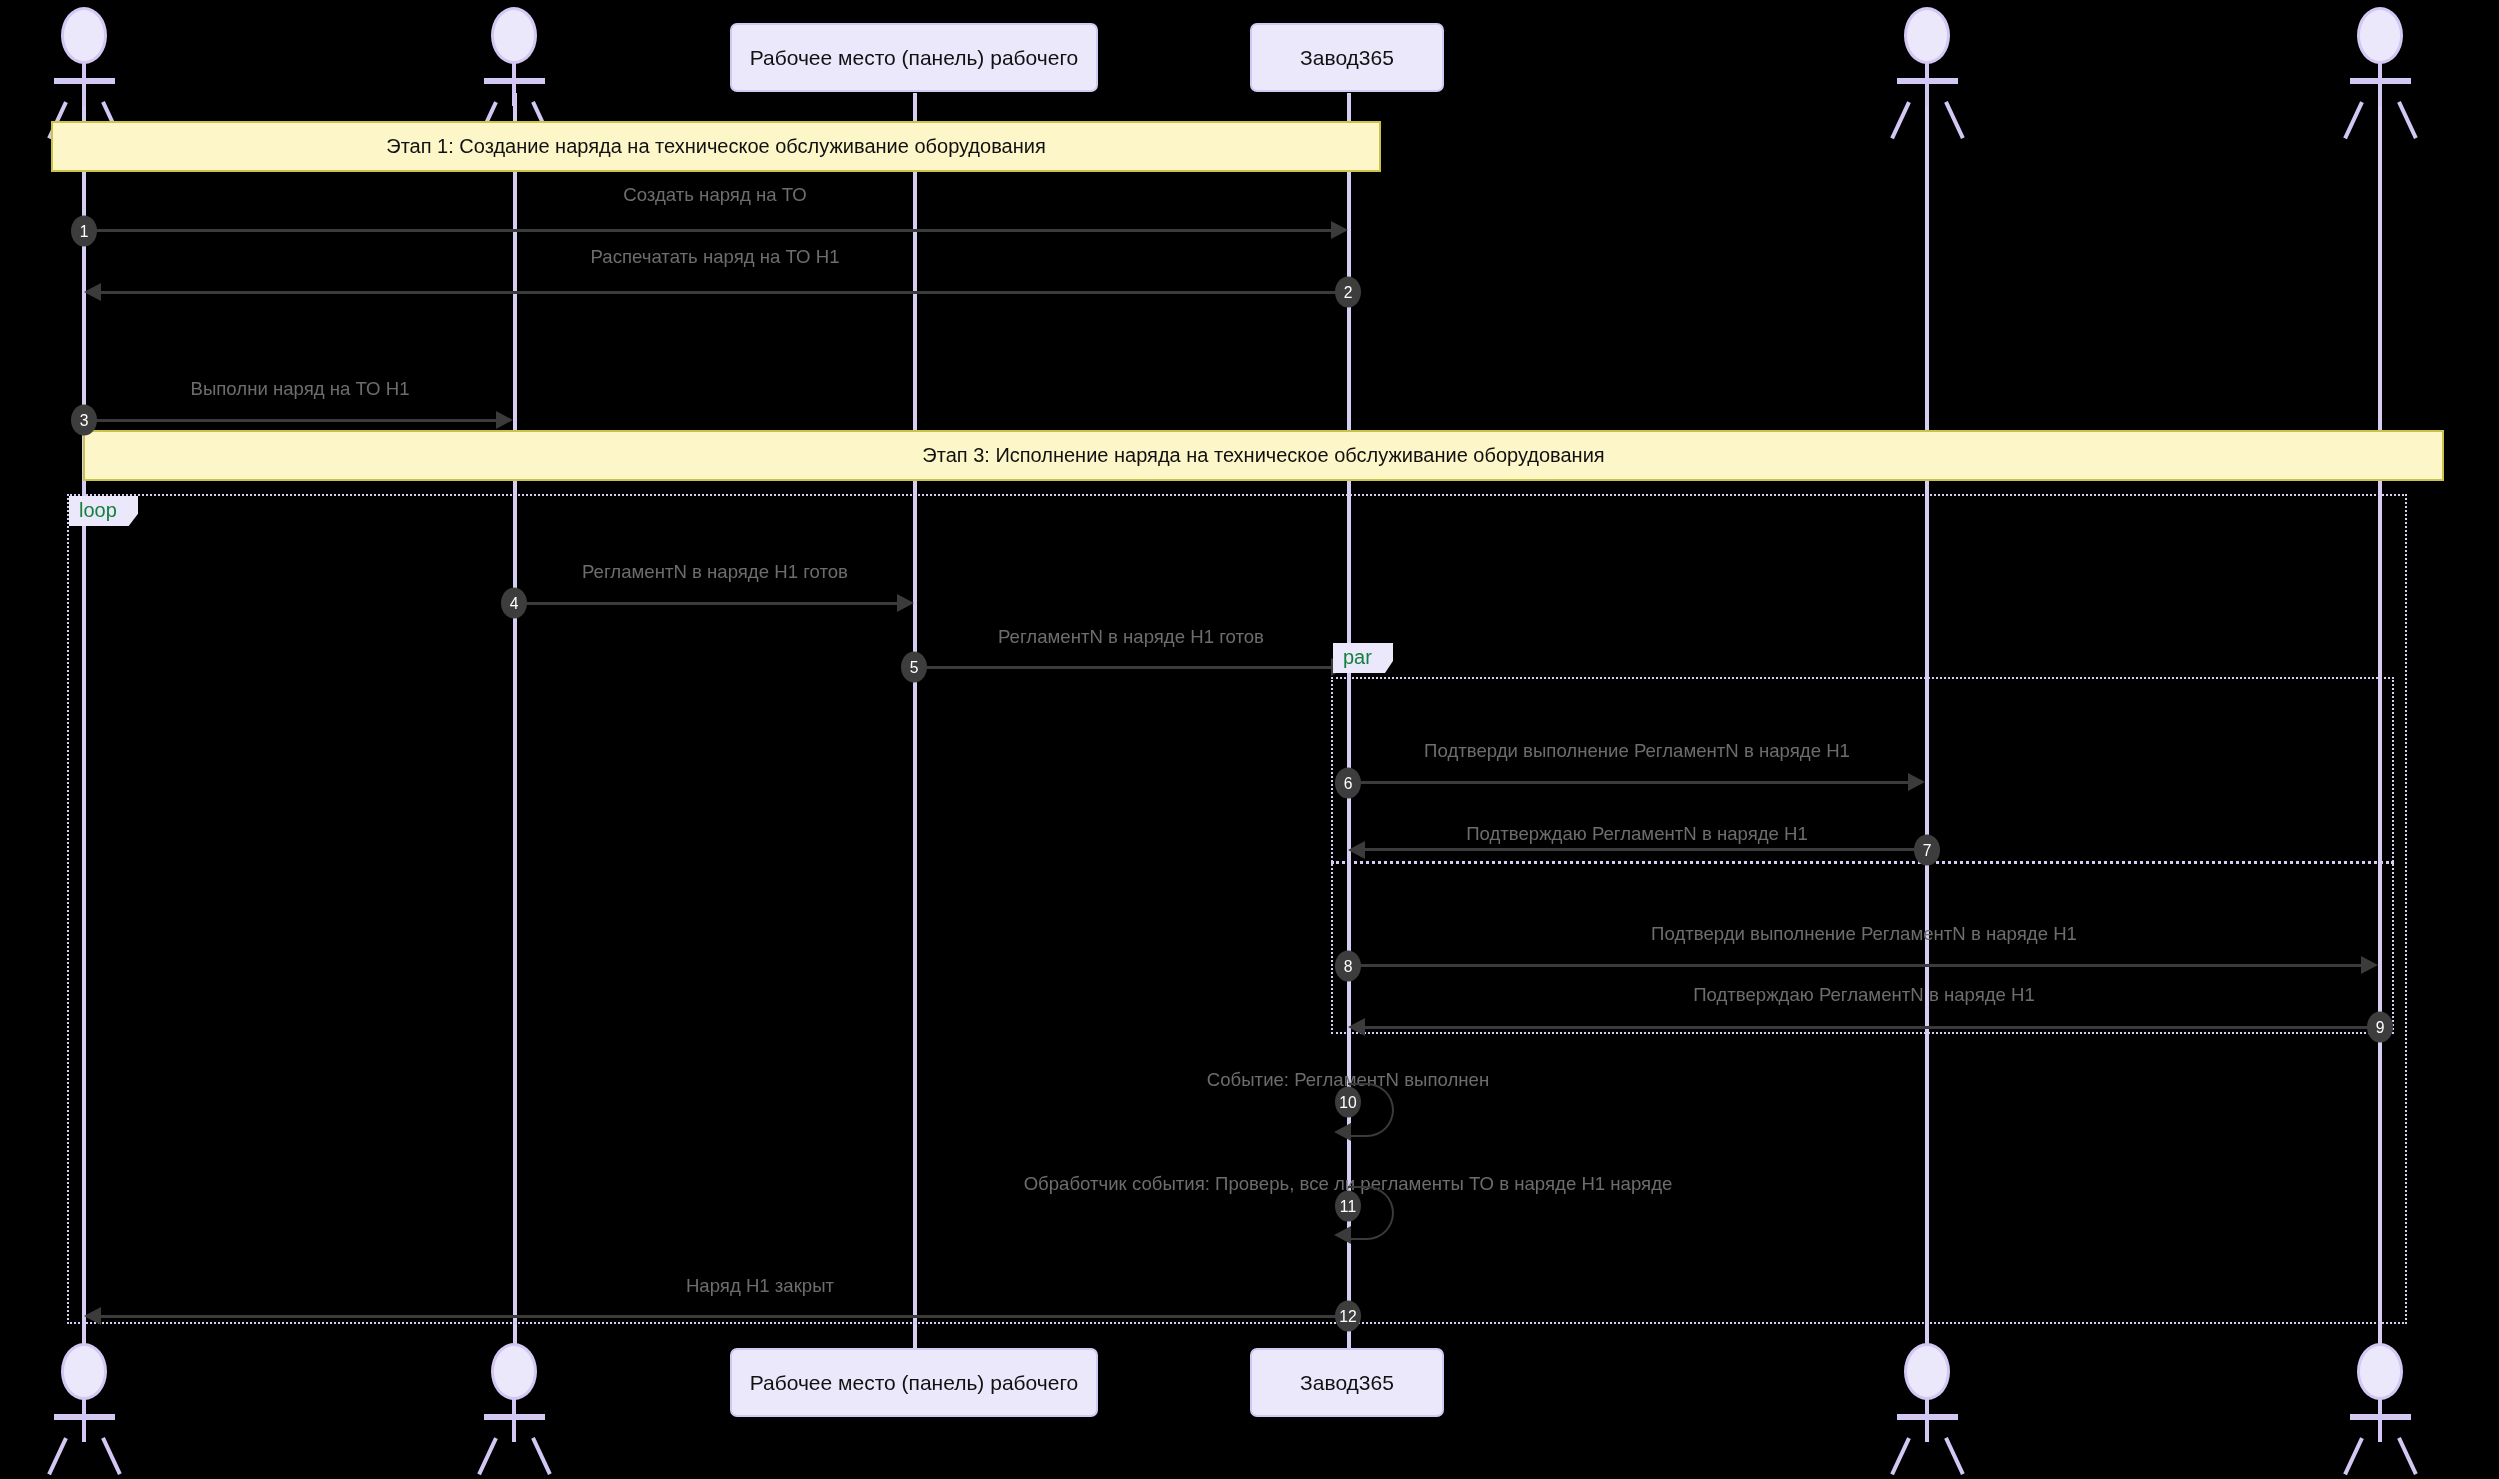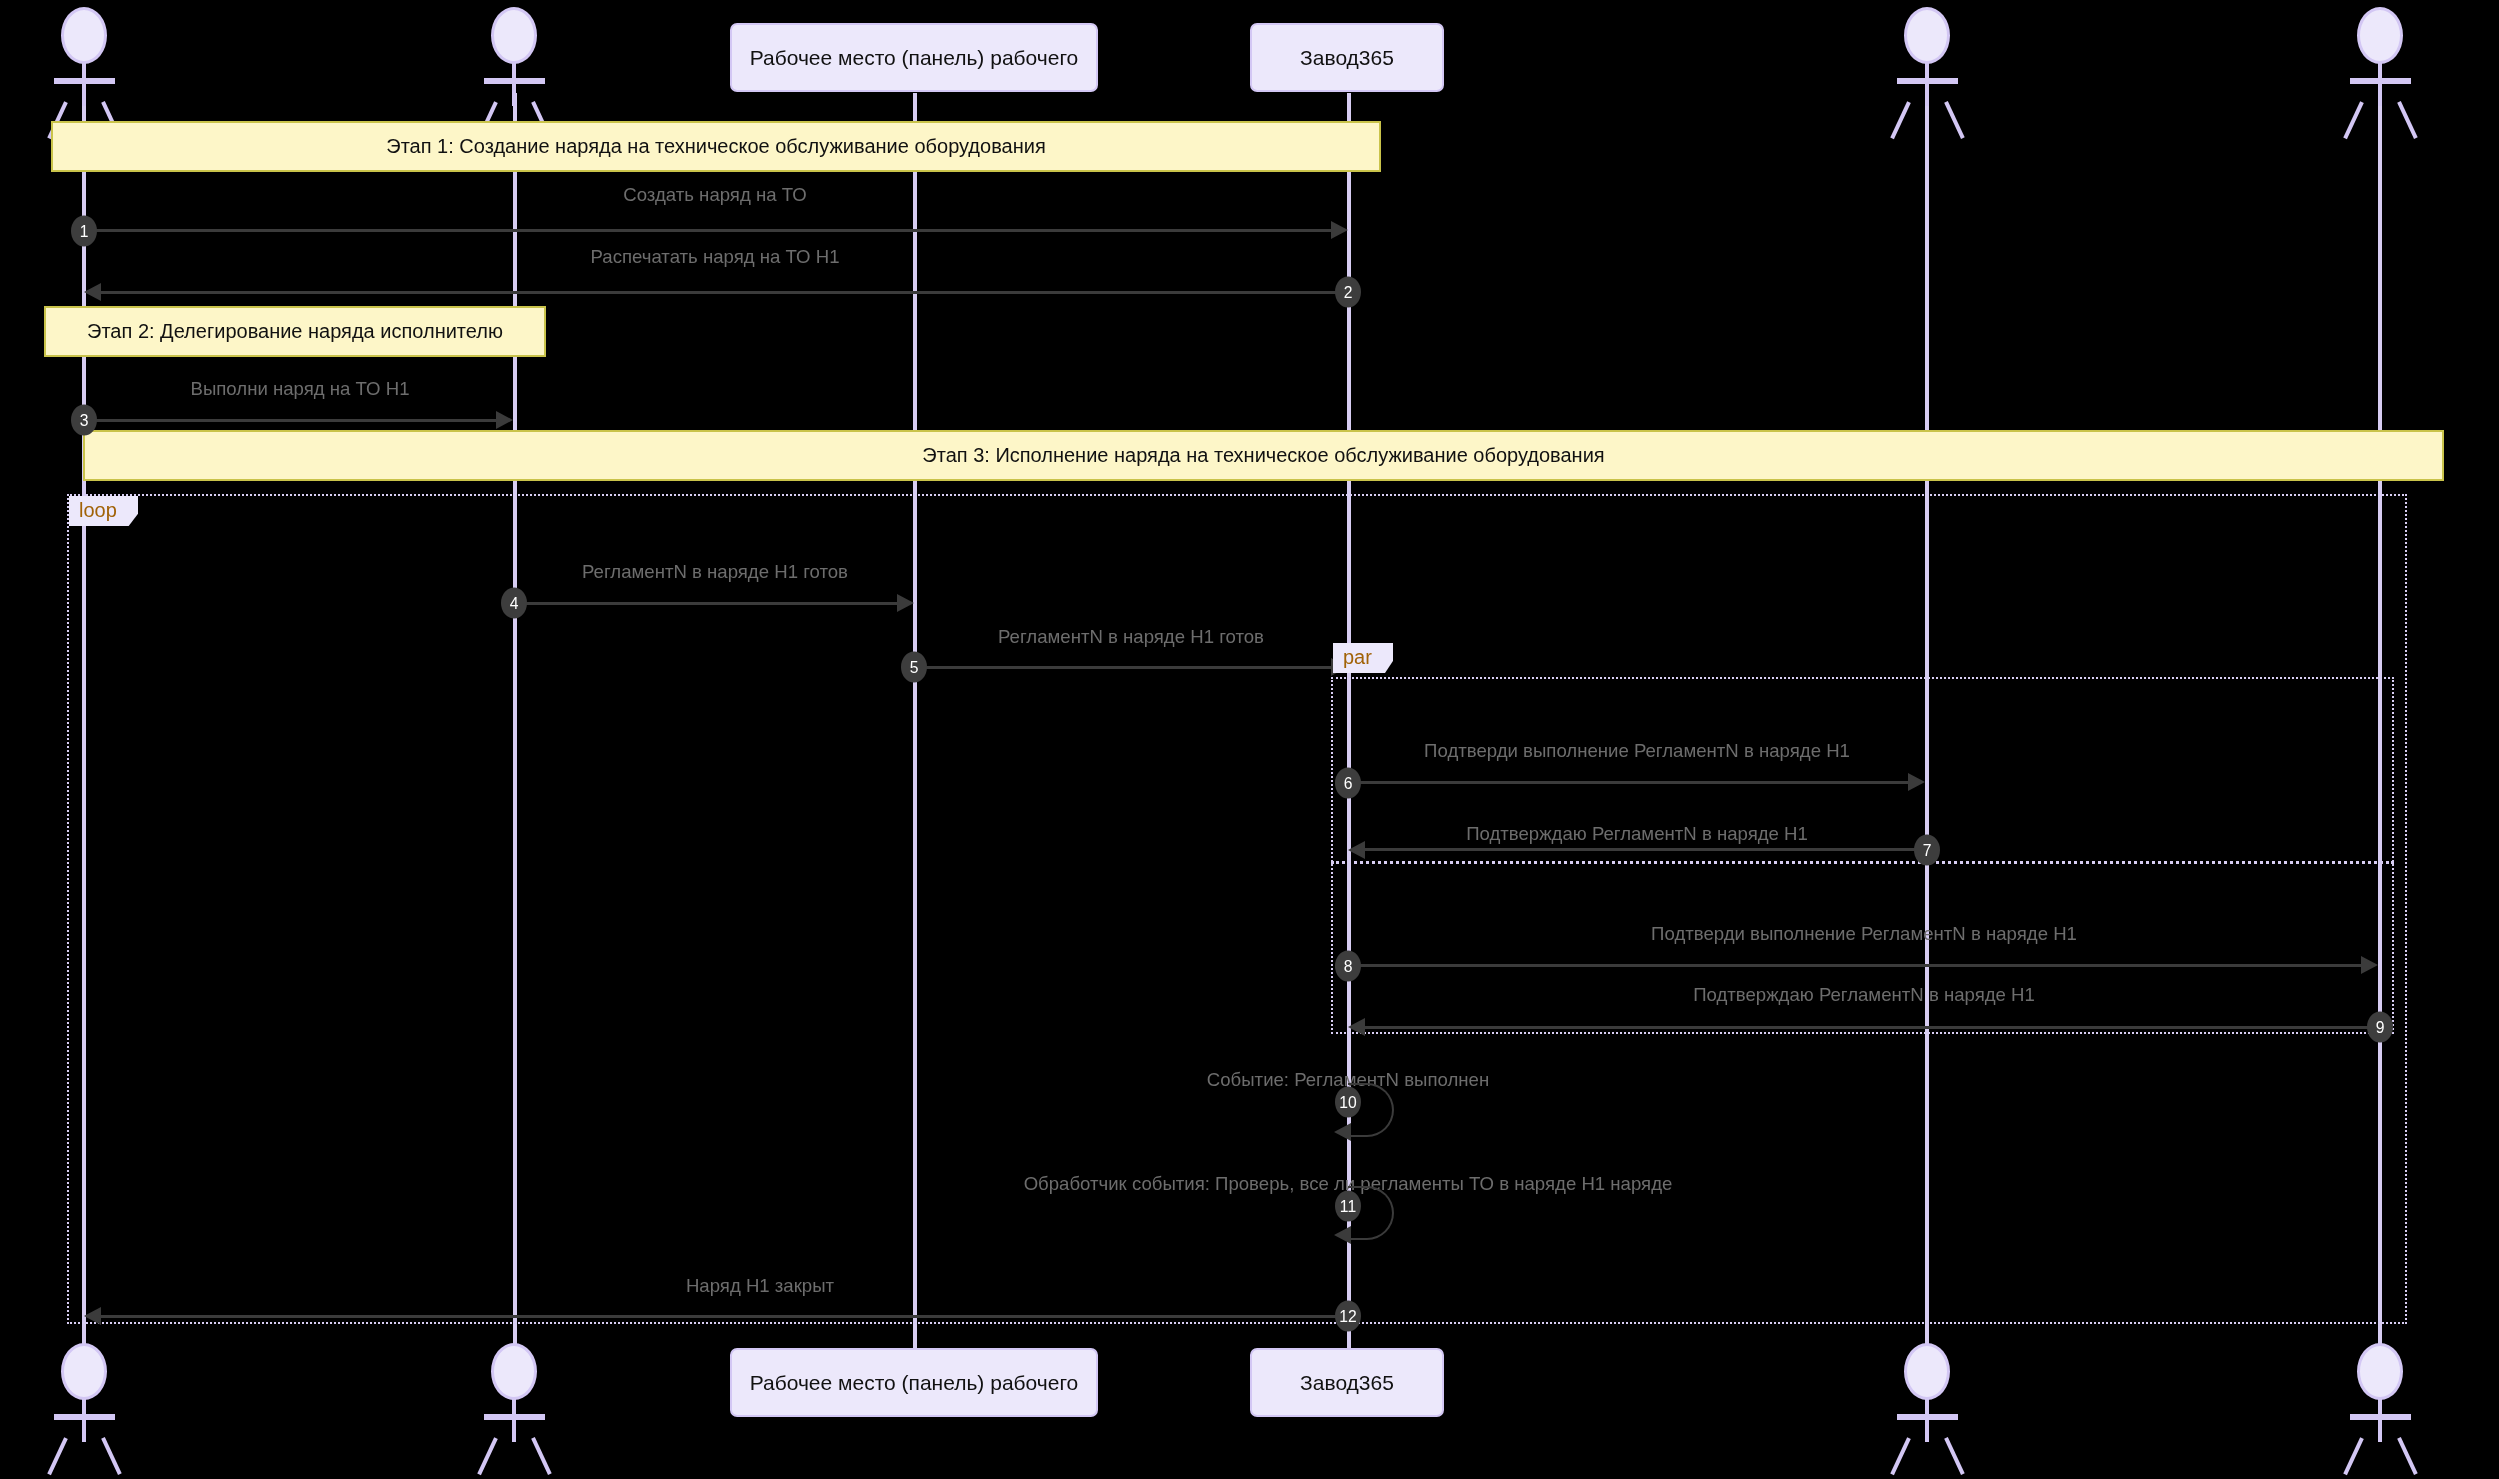--- a/index.html
+++ b/index.html
@@ -26,21 +26,21 @@
       color:#111;font-size:21px;display:flex;align-items:center;justify-content:center;
       text-align:center;box-sizing:border-box;padding:0 8.6px;}
 
   
   .note{position:absolute;background:#fdf6c8;border:2.1px solid #c9c34a;
       color:#111;font-size:20px;display:flex;align-items:center;justify-content:center;
       box-sizing:border-box;text-align:left;padding:0 11.4px;z-index:5;}
 
   
   .frag{position:absolute;border:2.9px dotted #d8cef3;box-sizing:border-box;z-index:2;}
-  .fraglabel{position:absolute;background:#ece8fb;color:#a16207;font-size:20px;
+  .fraglabel{position:absolute;background:#ece8fb;color:#15803d;font-size:20px;
       padding:2.9px 21.4px 4.3px 10px;z-index:6;
       clip-path:polygon(0 0,100% 0,100% 58%,86% 100%,0 100%);}
   .fragdiv{position:absolute;height:0;border-top:3.6px dotted #d8cef3;z-index:3;}
 
   
   .msgline{position:absolute;height:2.9px;background:#3b3b3b;z-index:4;}
   .msglabel{position:absolute;color:#6d6d6d;font-size:18.6px;white-space:nowrap;
       transform:translateX(-50%);z-index:4;}
   .arrowR{position:absolute;width:0;height:0;z-index:4;
       border-top:9.3px solid transparent;border-bottom:9.3px solid transparent;
@@ -109,23 +109,20 @@
   <div class="msglabel" style="left:715px;top:184px;">Создать наряд на ТО</div>
   <div class="msgline" style="left:84px;top:229px;width:1248px;"></div>
   <div class="arrowR" style="left:1331px;top:221px;"></div>
   <div class="seqnum" style="left:84px;top:231px;">1</div>
 
   <div class="msglabel" style="left:715px;top:246px;">Распечатать наряд на ТО Н1</div>
   <div class="msgline" style="left:100px;top:291px;width:1248px;"></div>
   <div class="arrowL" style="left:84px;top:283px;"></div>
   <div class="seqnum" style="left:1348px;top:292px;">2</div>
 
-  <div class="note" style="left:44px;top:306px;width:502px;height:51px;">
-    <span>Этап 2: Делегирование наряда исполнителю</span>
-  </div>
 
   <div class="msglabel" style="left:300px;top:378px;">Выполни наряд на ТО Н1</div>
   <div class="msgline" style="left:84px;top:419px;width:414px;"></div>
   <div class="arrowR" style="left:496px;top:411px;"></div>
   <div class="seqnum" style="left:84px;top:420px;">3</div>
 
   <div class="note" style="left:51px;top:430px;width:2361px;height:51px;margin-left:32px;">
     <span>Этап 3: Исполнение наряда на техническое обслуживание оборудования</span>
   </div>
 

